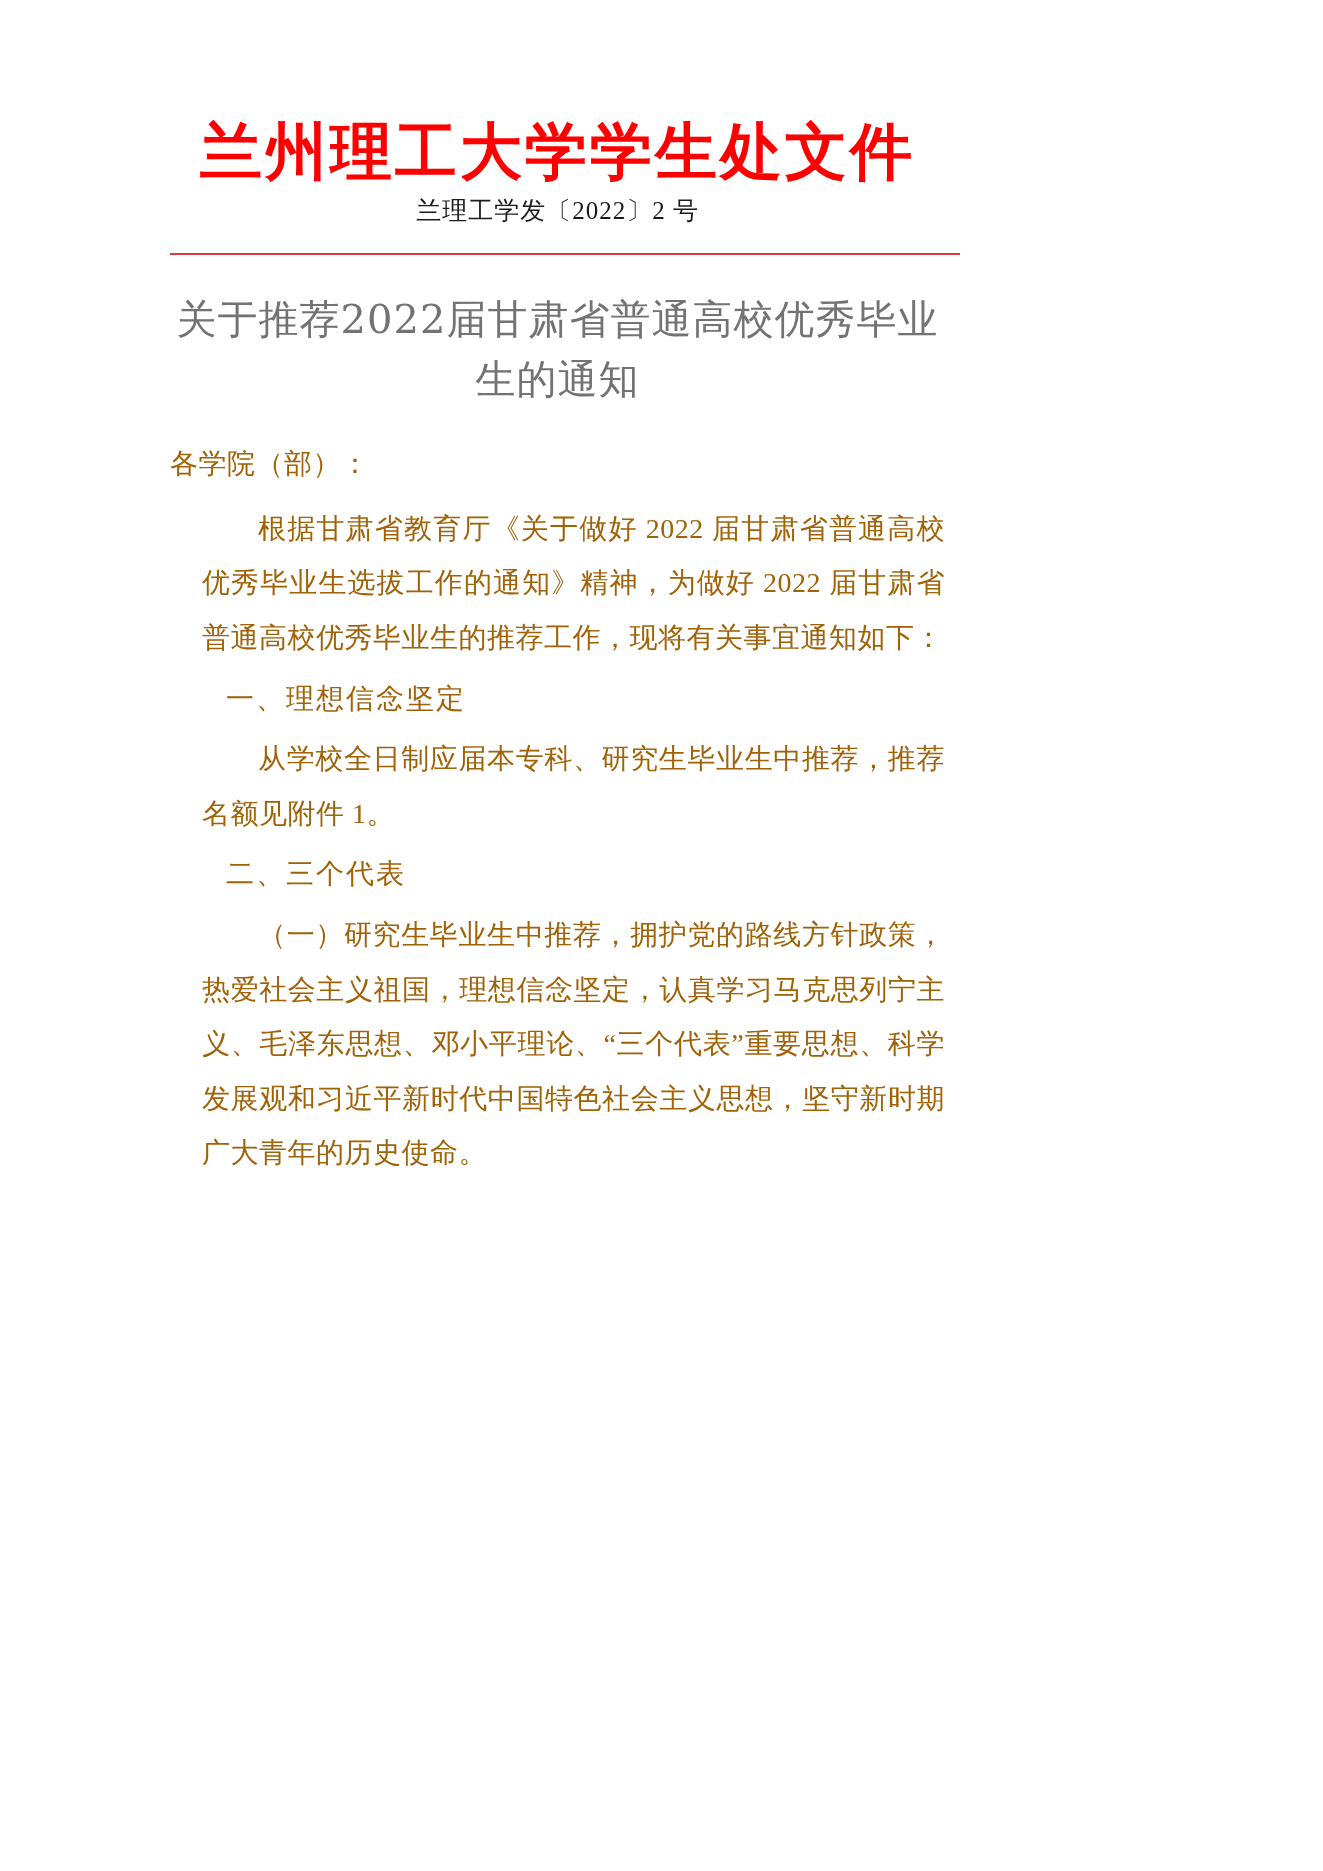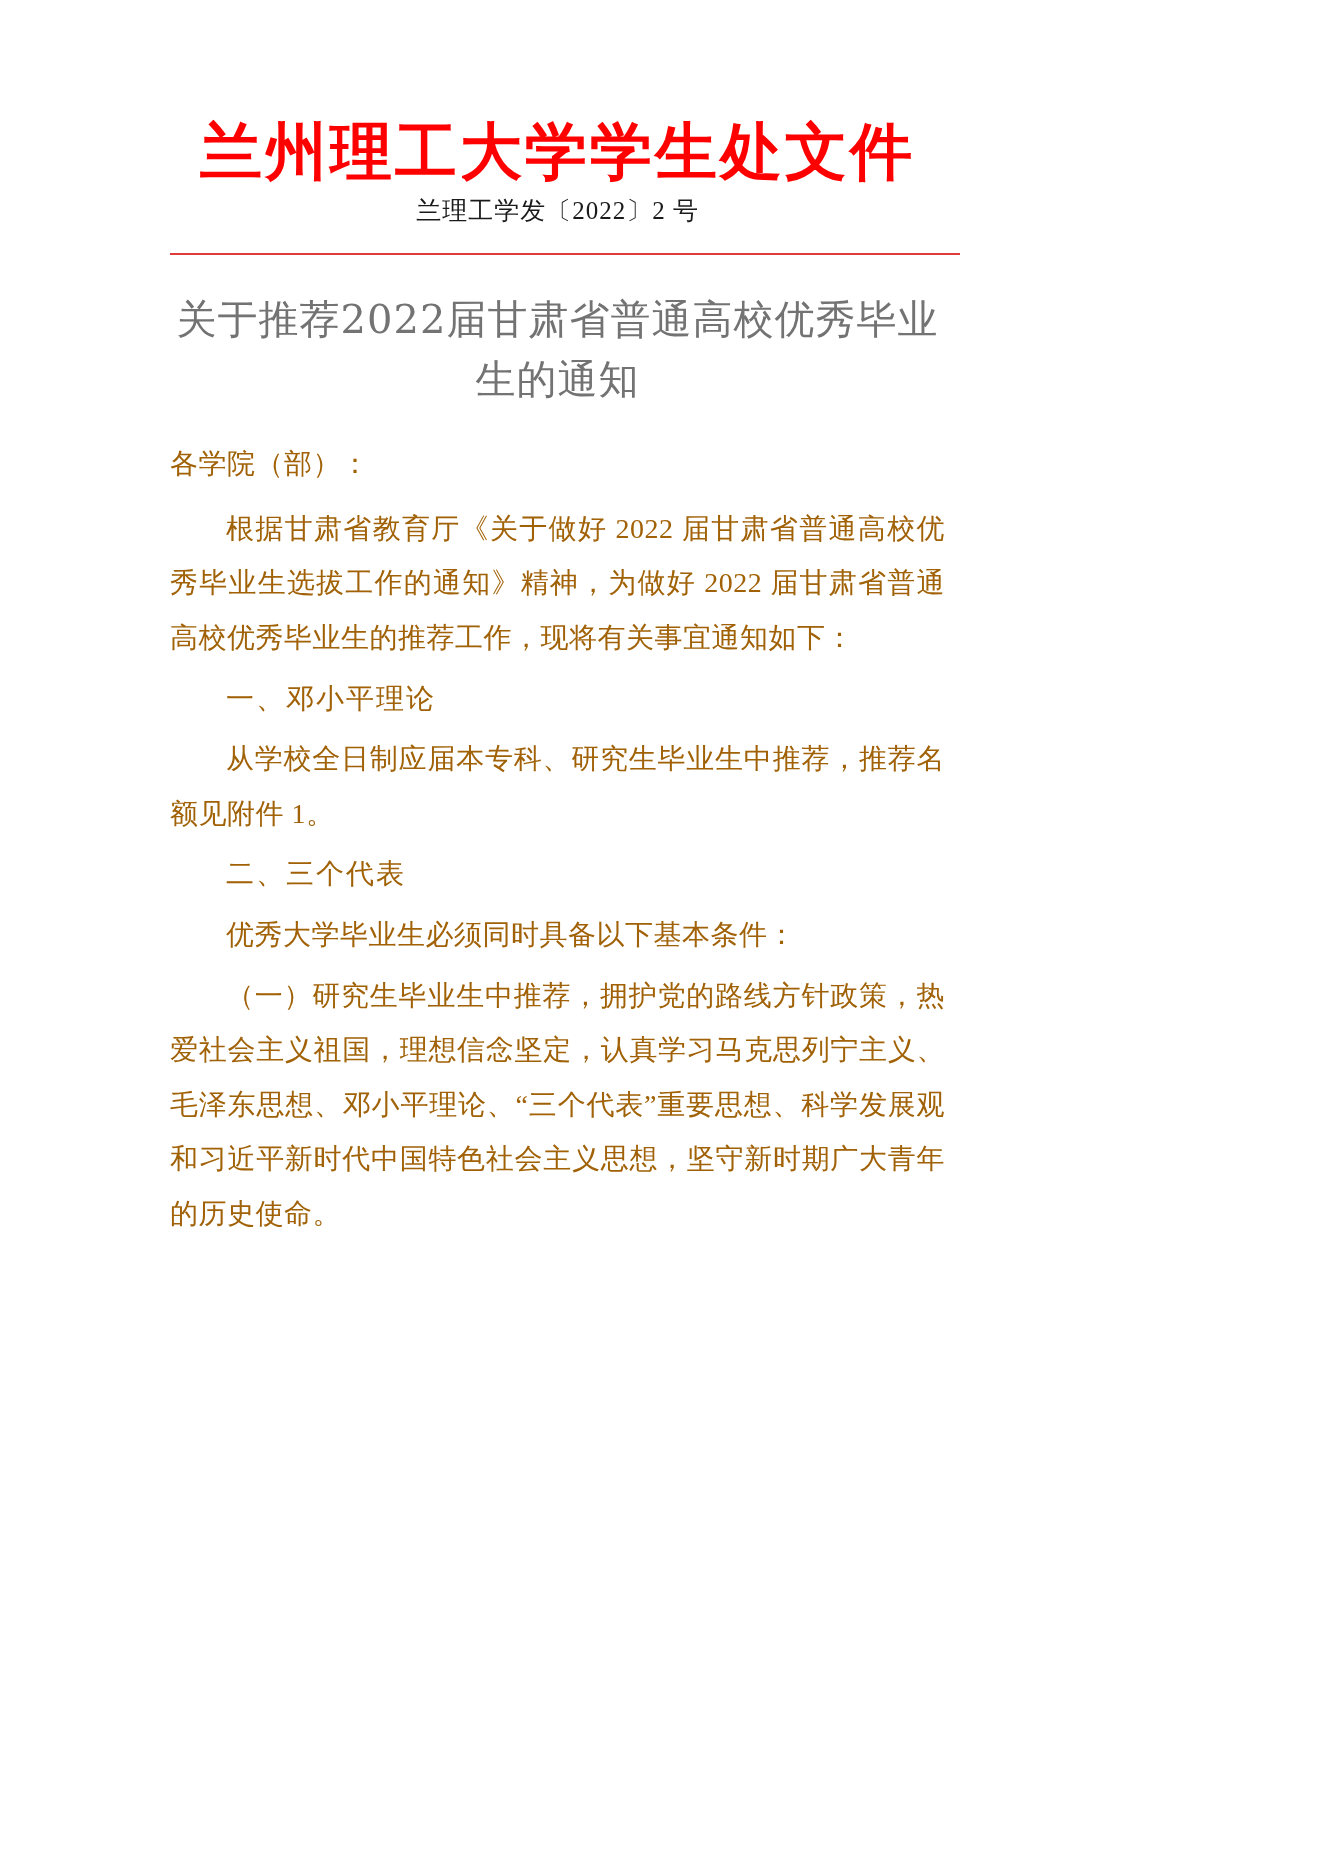--- a/index.html
+++ b/index.html
@@ -63,20 +63,21 @@
     line-height: 1.95;
     color: #a16207;
     text-align: justify;
     letter-spacing: 0.5px;
   }
   .p {
     margin: 0 0 6px 0;
   }
   .indent {
     text-indent: 2em;
+    margin-left: 32px;
   }
   .salutation {
     margin-bottom: 10px;
   }
   .section-head {
     text-indent: 2em;
     letter-spacing: 2px;
   }
 </style>
 </head>
@@ -90,24 +91,23 @@
     <hr class="red-rule">
   </div>
 
   <div class="main-title">关于推荐2022届甘肃省普通高校优秀毕业生的通知</div>
 
   <div class="body-text">
     <p class="p salutation">各学院（部）：</p>
 
     <p class="p indent">根据甘肃省教育厅《关于做好 2022 届甘肃省普通高校优秀毕业生选拔工作的通知》精神，为做好 2022 届甘肃省普通高校优秀毕业生的推荐工作，现将有关事宜通知如下：</p>
 
-    <p class="p section-head">一、邓小平理论</p>
+    <p class="p section-head">一、理想信念坚定</p>
 
     <p class="p indent">从学校全日制应届本专科、研究生毕业生中推荐，推荐名额见附件 1。</p>
 
     <p class="p section-head">二、三个代表</p>
 
-    <p class="p indent">优秀大学毕业生必须同时具备以下基本条件：</p>
 
     <p class="p indent">（一）研究生毕业生中推荐，拥护党的路线方针政策，热爱社会主义祖国，理想信念坚定，认真学习马克思列宁主义、毛泽东思想、邓小平理论、“三个代表”重要思想、科学发展观和习近平新时代中国特色社会主义思想，坚守新时期广大青年的历史使命。</p>
   </div>
 
 </div>
 
 </body></html>

